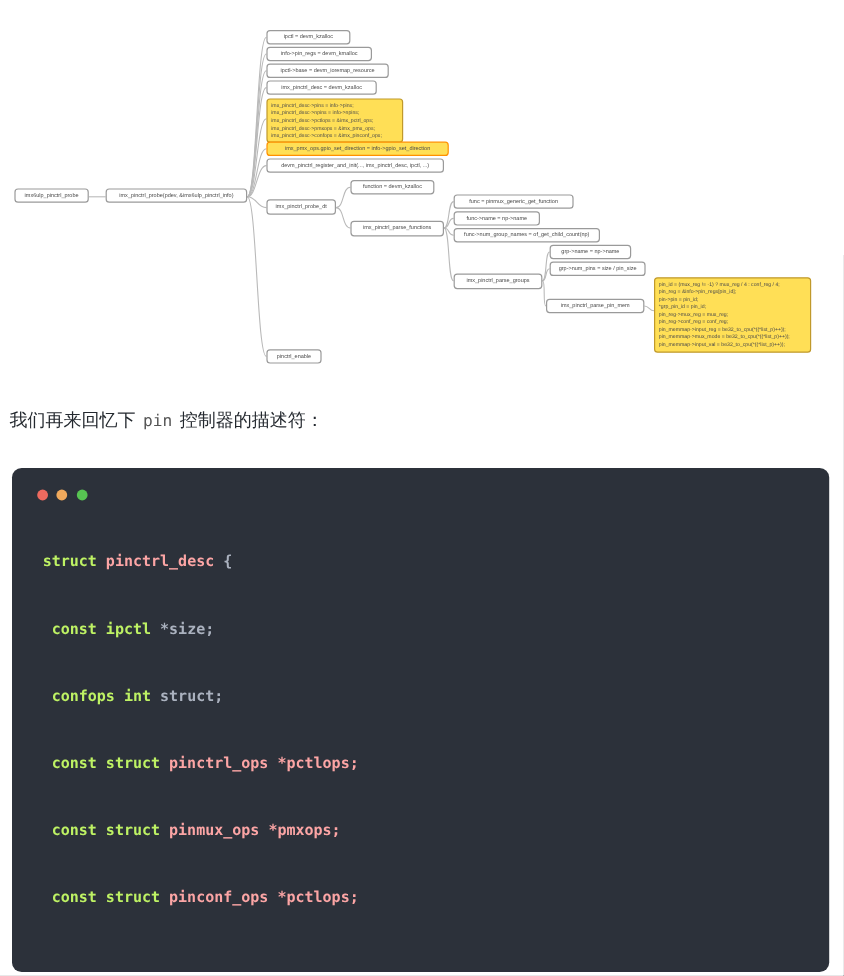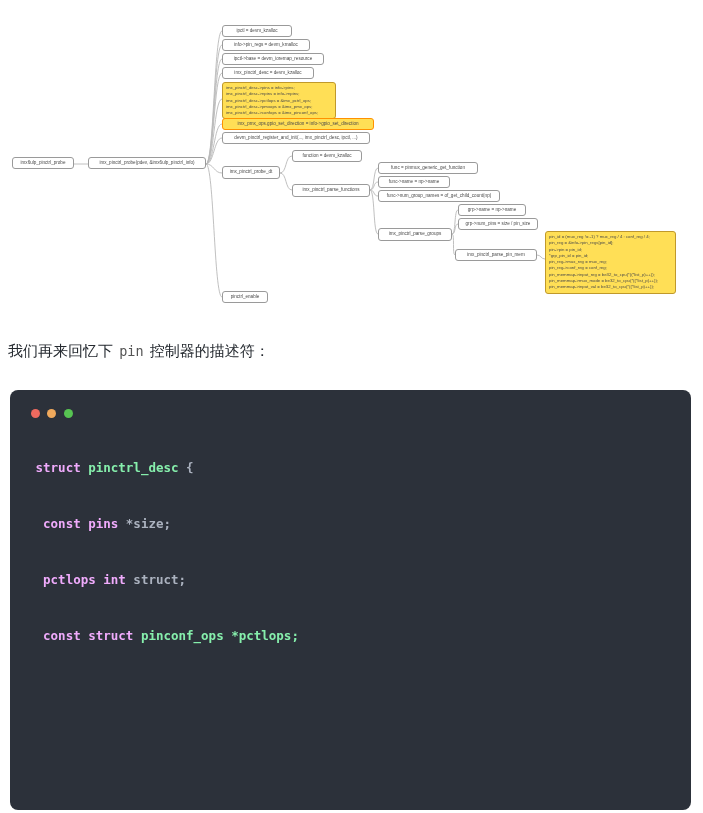--- a/index.html
+++ b/index.html
@@ -46,22 +46,22 @@
   .dot { display:inline-block; width:9px; height:9px; border-radius:50%; margin-right:3px; }
   .dot-red    { background:#ee6a5f; }
   .dot-yellow { background:#f0a95c; }
   .dot-green  { background:#57c452; }
   .code {
     position:absolute; left:18px; top:35px; right:10px;
     font-family:"DejaVu Sans Mono","Liberation Mono",monospace;
     font-size:12.5px; font-weight:600; white-space:pre;
   }
   .code-line { height:26px; line-height:26px; }
-  .c-kw    { color:#f0abfc; }
-  .c-type  { color:#86efac; }
+  .c-kw    { color:#bef264; }
+  .c-type  { color:#fca5a5; }
   .c-plain { color:#abb2bf; }
 </style>
 </head>
 <body>
 
 <div class="page">
 
   <div class="mindmap">
     <svg class="edges" width="703" height="330" viewBox="0 0 703 330">
       <path d="M74 164 L88 164"></path>
@@ -135,22 +135,24 @@
   <p class="para"><span>我们再来回忆下 </span><span class="inline-code">pin</span><span> 控制器的描述符：</span></p>
 
   <div class="code-window">
     <div class="dots">
       <span class="dot dot-red"></span>
       <span class="dot dot-yellow"></span>
       <span class="dot dot-green"></span>
     </div>
     <div class="code">
       <div class="code-line"><span class="c-kw"> struct</span><span class="c-type"> pinctrl_desc</span><span class="c-plain"> {</span></div>
-      <div class="code-line"><span class="c-kw">  const pins</span><span class="c-plain"> *size;</span></div>
-      <div class="code-line"><span class="c-kw">  pctlops int</span><span class="c-plain"> struct;</span></div>
+      <div class="code-line"><span class="c-kw">  const ipctl</span><span class="c-plain"> *size;</span></div>
+      <div class="code-line"><span class="c-kw">  confops int</span><span class="c-plain"> struct;</span></div>
+      <div class="code-line"><span class="c-kw">  const struct</span><span class="c-type"> pinctrl_ops *pctlops;</span></div>
+      <div class="code-line"><span class="c-kw">  const struct</span><span class="c-type"> pinmux_ops *pmxops;</span></div>
       <div class="code-line"><span class="c-kw">  const struct</span><span class="c-type"> pinconf_ops *pctlops;</span></div>
       
       
       
       
       
       
       
     </div>
   </div>

